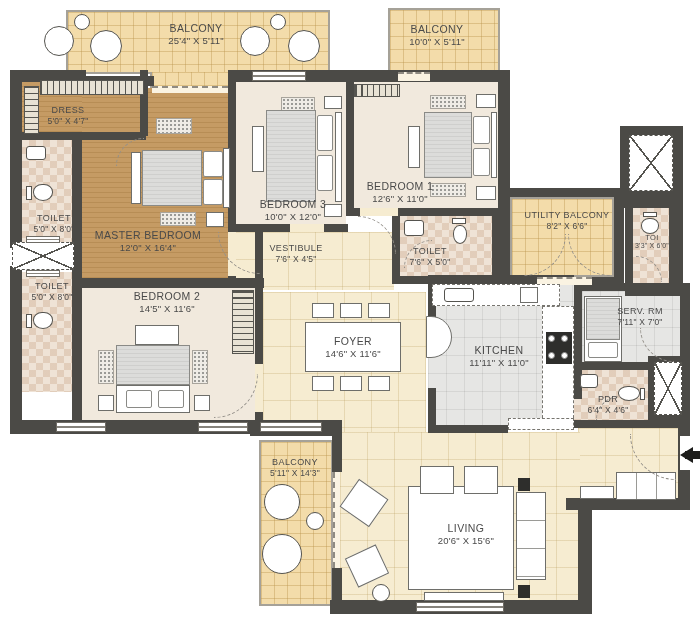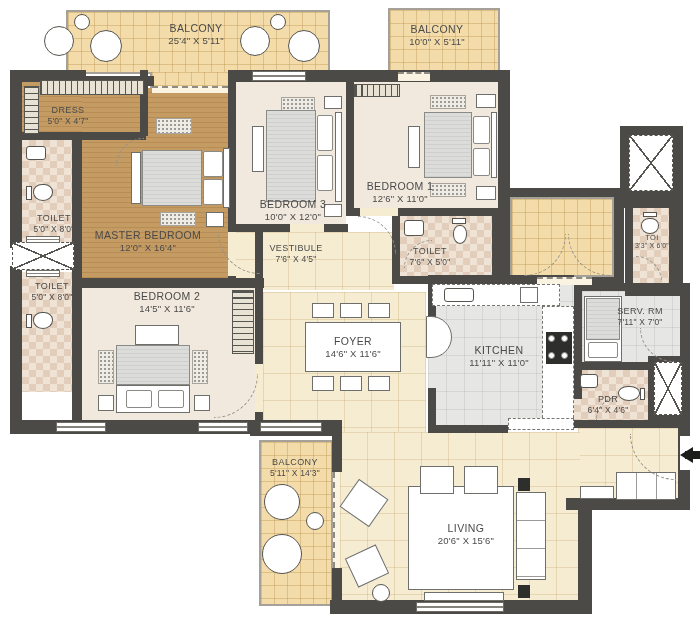--- a/index.html
+++ b/index.html
@@ -316,20 +316,24 @@
     <span class="dm">12'6" X 11'0"</span>
   </div>
   <div class="lbl sm" style="left:296px;top:254px;">
     <span class="nm">VESTIBULE</span>
     <span class="dm">7'6" X 4'5"</span>
   </div>
   <div class="lbl sm" style="left:430px;top:257px;">
     <span class="nm">TOILET</span>
     <span class="dm">7'6" X 5'0"</span>
   </div>
+  <div class="lbl sm" style="left:567px;top:221px;">
+    <span class="nm">UTILITY BALCONY</span>
+    <span class="dm">8'2" X 6'6"</span>
+  </div>
   <div class="lbl xs" style="left:652px;top:242px;">
     <span class="nm">TOI</span>
     <span class="dm">3'3" X 6'0"</span>
   </div>
   <div class="lbl" style="left:499px;top:356px;">
     <span class="nm">KITCHEN</span>
     <span class="dm">11'11" X 11'0"</span>
   </div>
   <div class="lbl sm" style="left:640px;top:317px;">
     <span class="nm">SERV. RM</span>

